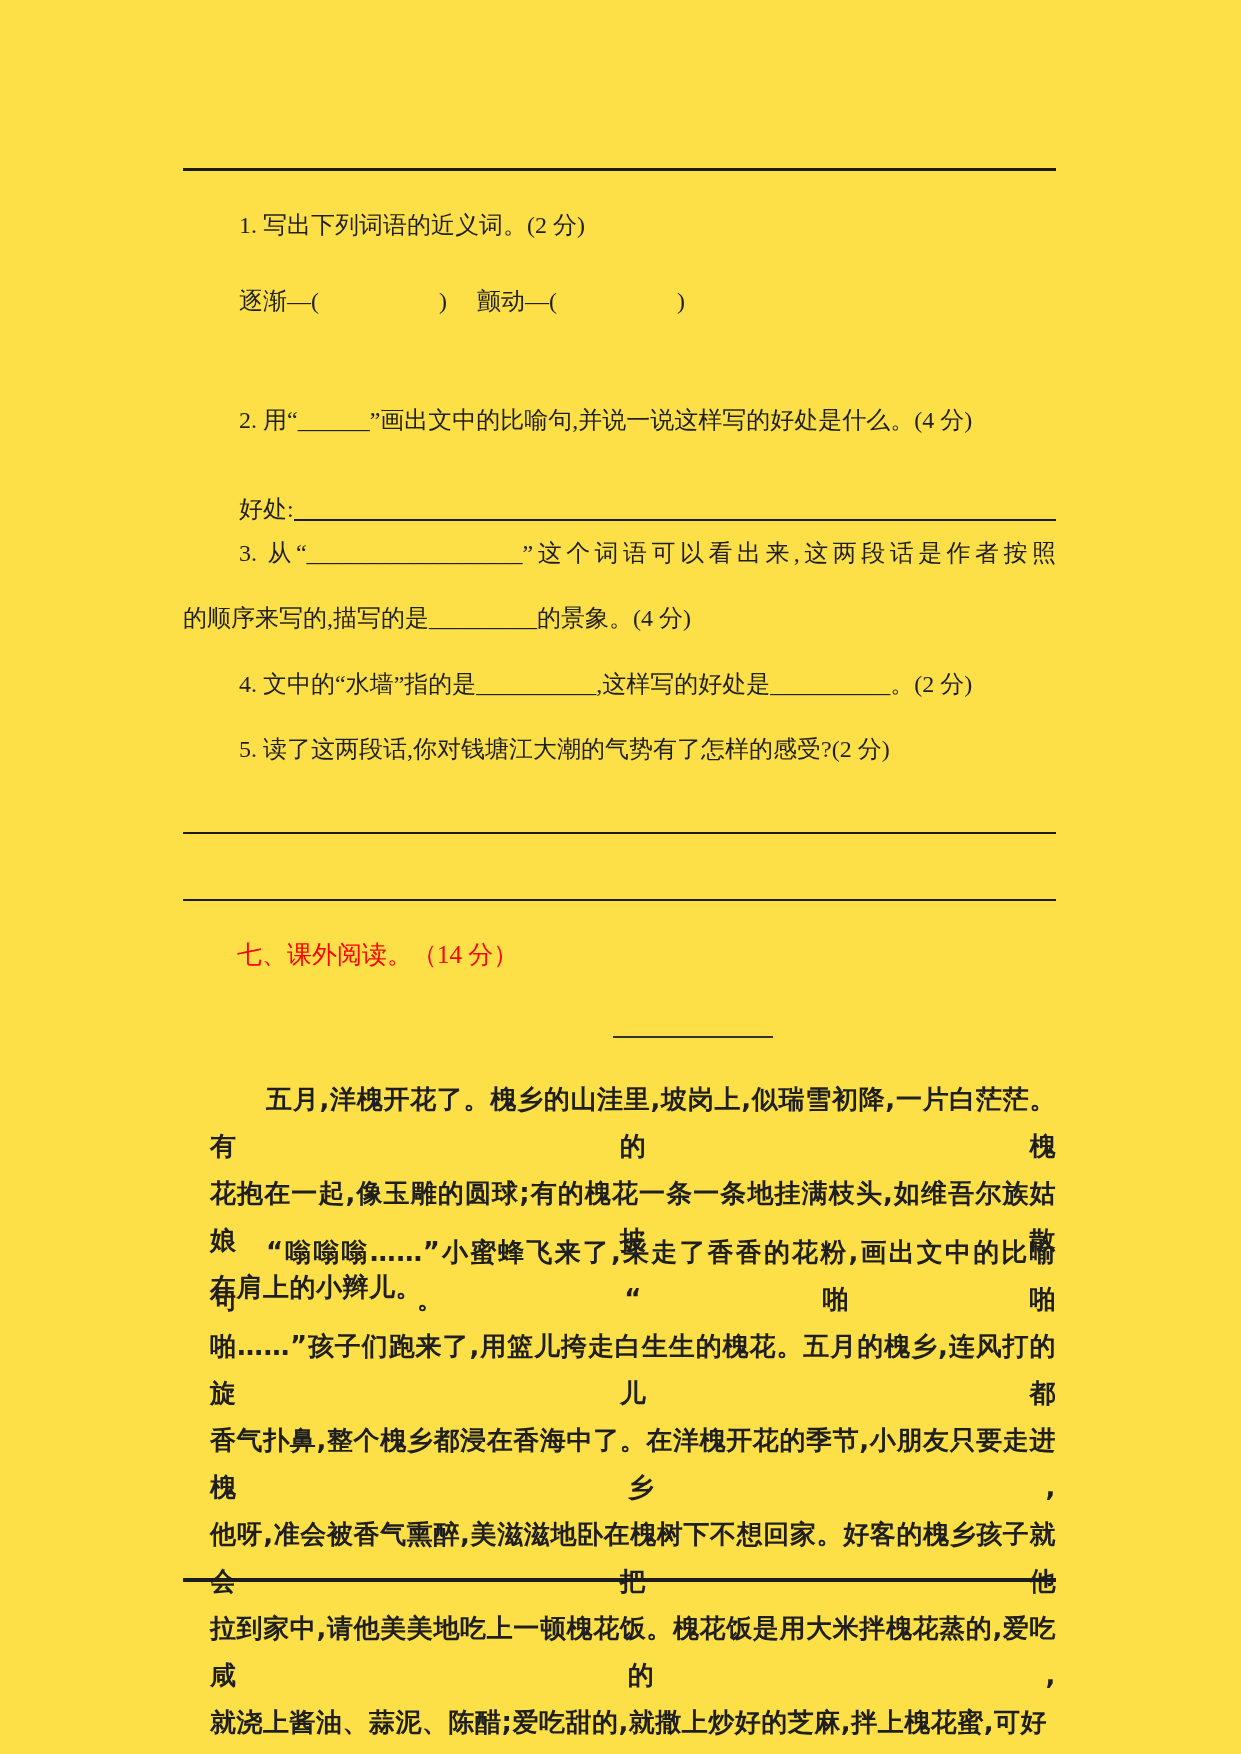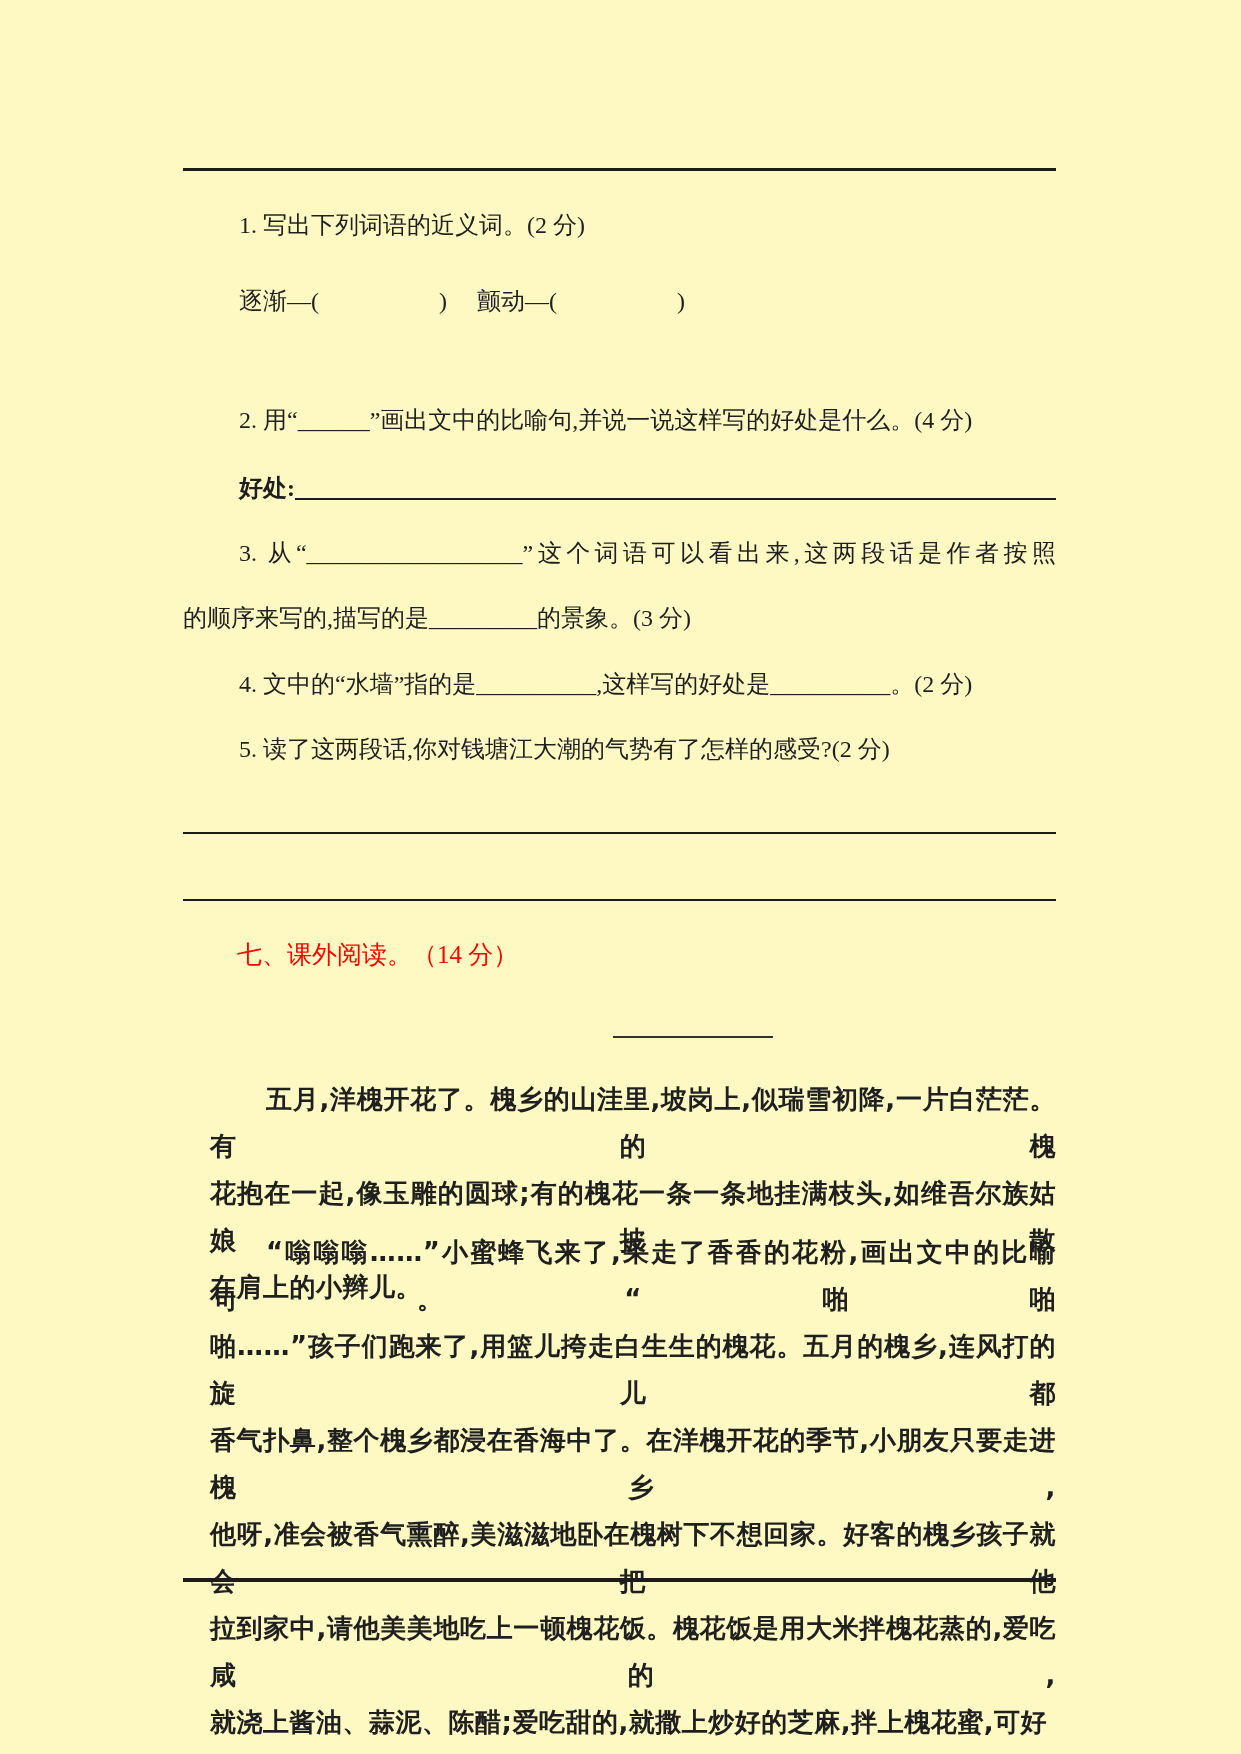--- a/index.html
+++ b/index.html
@@ -1,19 +1,19 @@
 <!DOCTYPE html>
 <html style="--heading-red: #ff0000;"><head>
 <meta charset="utf-8">
 <style>
   html,body{margin:0;padding:0;background:#ffffff;}
   .page{
     position:relative;
     width:1241px;height:1754px;
-    background:#fef9c3;
+    background:#fde047;
     overflow:hidden;
     color:#1f1f1f;
     font-family:"Liberation Serif","DejaVu Serif",serif;
   }
   
   .rule{position:absolute;left:183px;width:873px;height:0;border-top:3px solid #1c1c1c;}
   .rule.thin{border-top-width:2.5px;}
   .rule.thick{border-top-width:4px;}
   
   .qline{
@@ -51,27 +51,27 @@
 <body>
 
 <div class="page">
 
   <div class="rule" style="top:168px;"></div>
 
   <div class="qline indent" style="top:208px;">1. 写出下列词语的近义词。(2 分)</div>
   <div class="qline indent" style="top:284px;">逐渐—(　　　　　)　 颤动—(　　　　　)</div>
 
   <div class="qline indent" style="top:403px;">2. 用“______”画出文中的比喻句,并说一说这样写的好处是什么。(4 分)</div>
-  <div class="qline answer-row" style="top:471px;font-weight:bold;">
+  <div class="qline answer-row" style="top:492px;">
     <span class="label">好处:</span>
     <span class="fill"></span>
   </div>
 
   <div class="qline indent just" style="top:536px;">3. 从“__________________”这个词语可以看出来,这两段话是作者按照</div>
-  <div class="qline" style="top:601px;">的顺序来写的,描写的是_________的景象。(3 分)</div>
+  <div class="qline" style="top:601px;">的顺序来写的,描写的是_________的景象。(4 分)</div>
 
   <div class="qline indent" style="top:667px;">4. 文中的“水墙”指的是__________,这样写的好处是__________。(2 分)</div>
 
   <div class="qline indent" style="top:732px;">5. 读了这两段话,你对钱塘江大潮的气势有了怎样的感受?(2 分)</div>
 
   <div class="rule thin" style="top:832px;"></div>
   <div class="rule thin" style="top:899px;"></div>
 
   <div class="heading" style="top:936px;">七、课外阅读。（14 分）</div>
 

